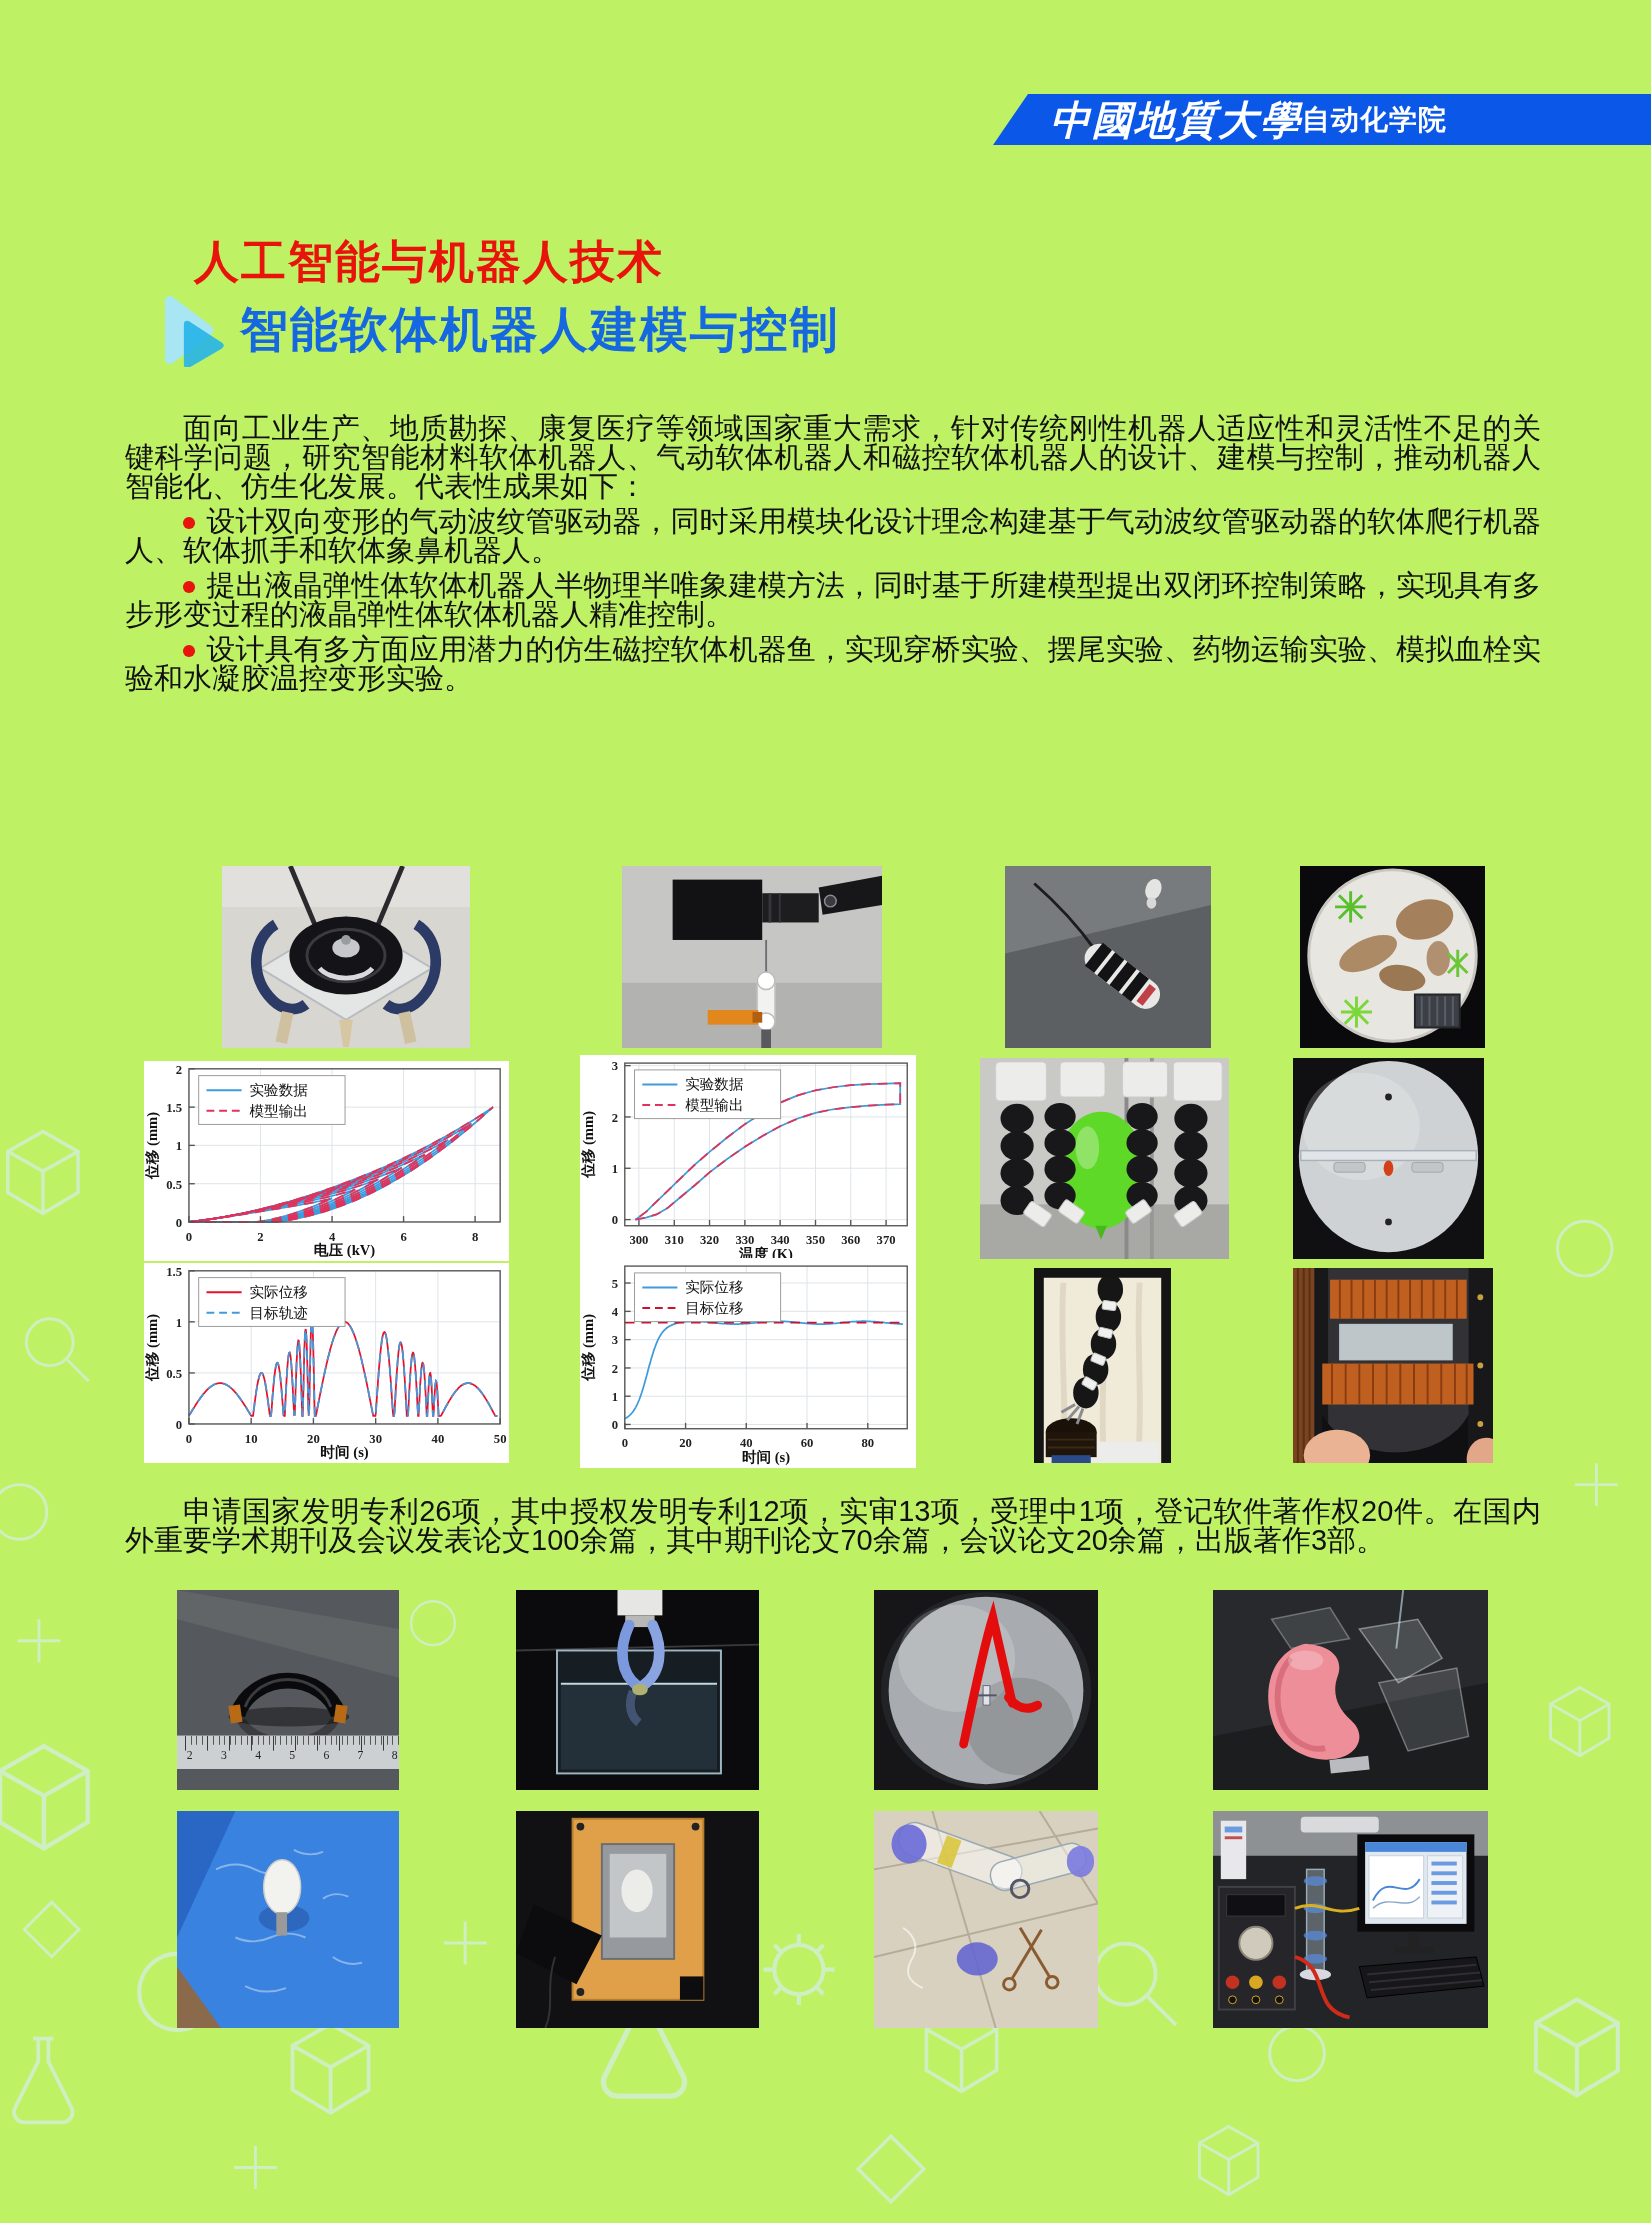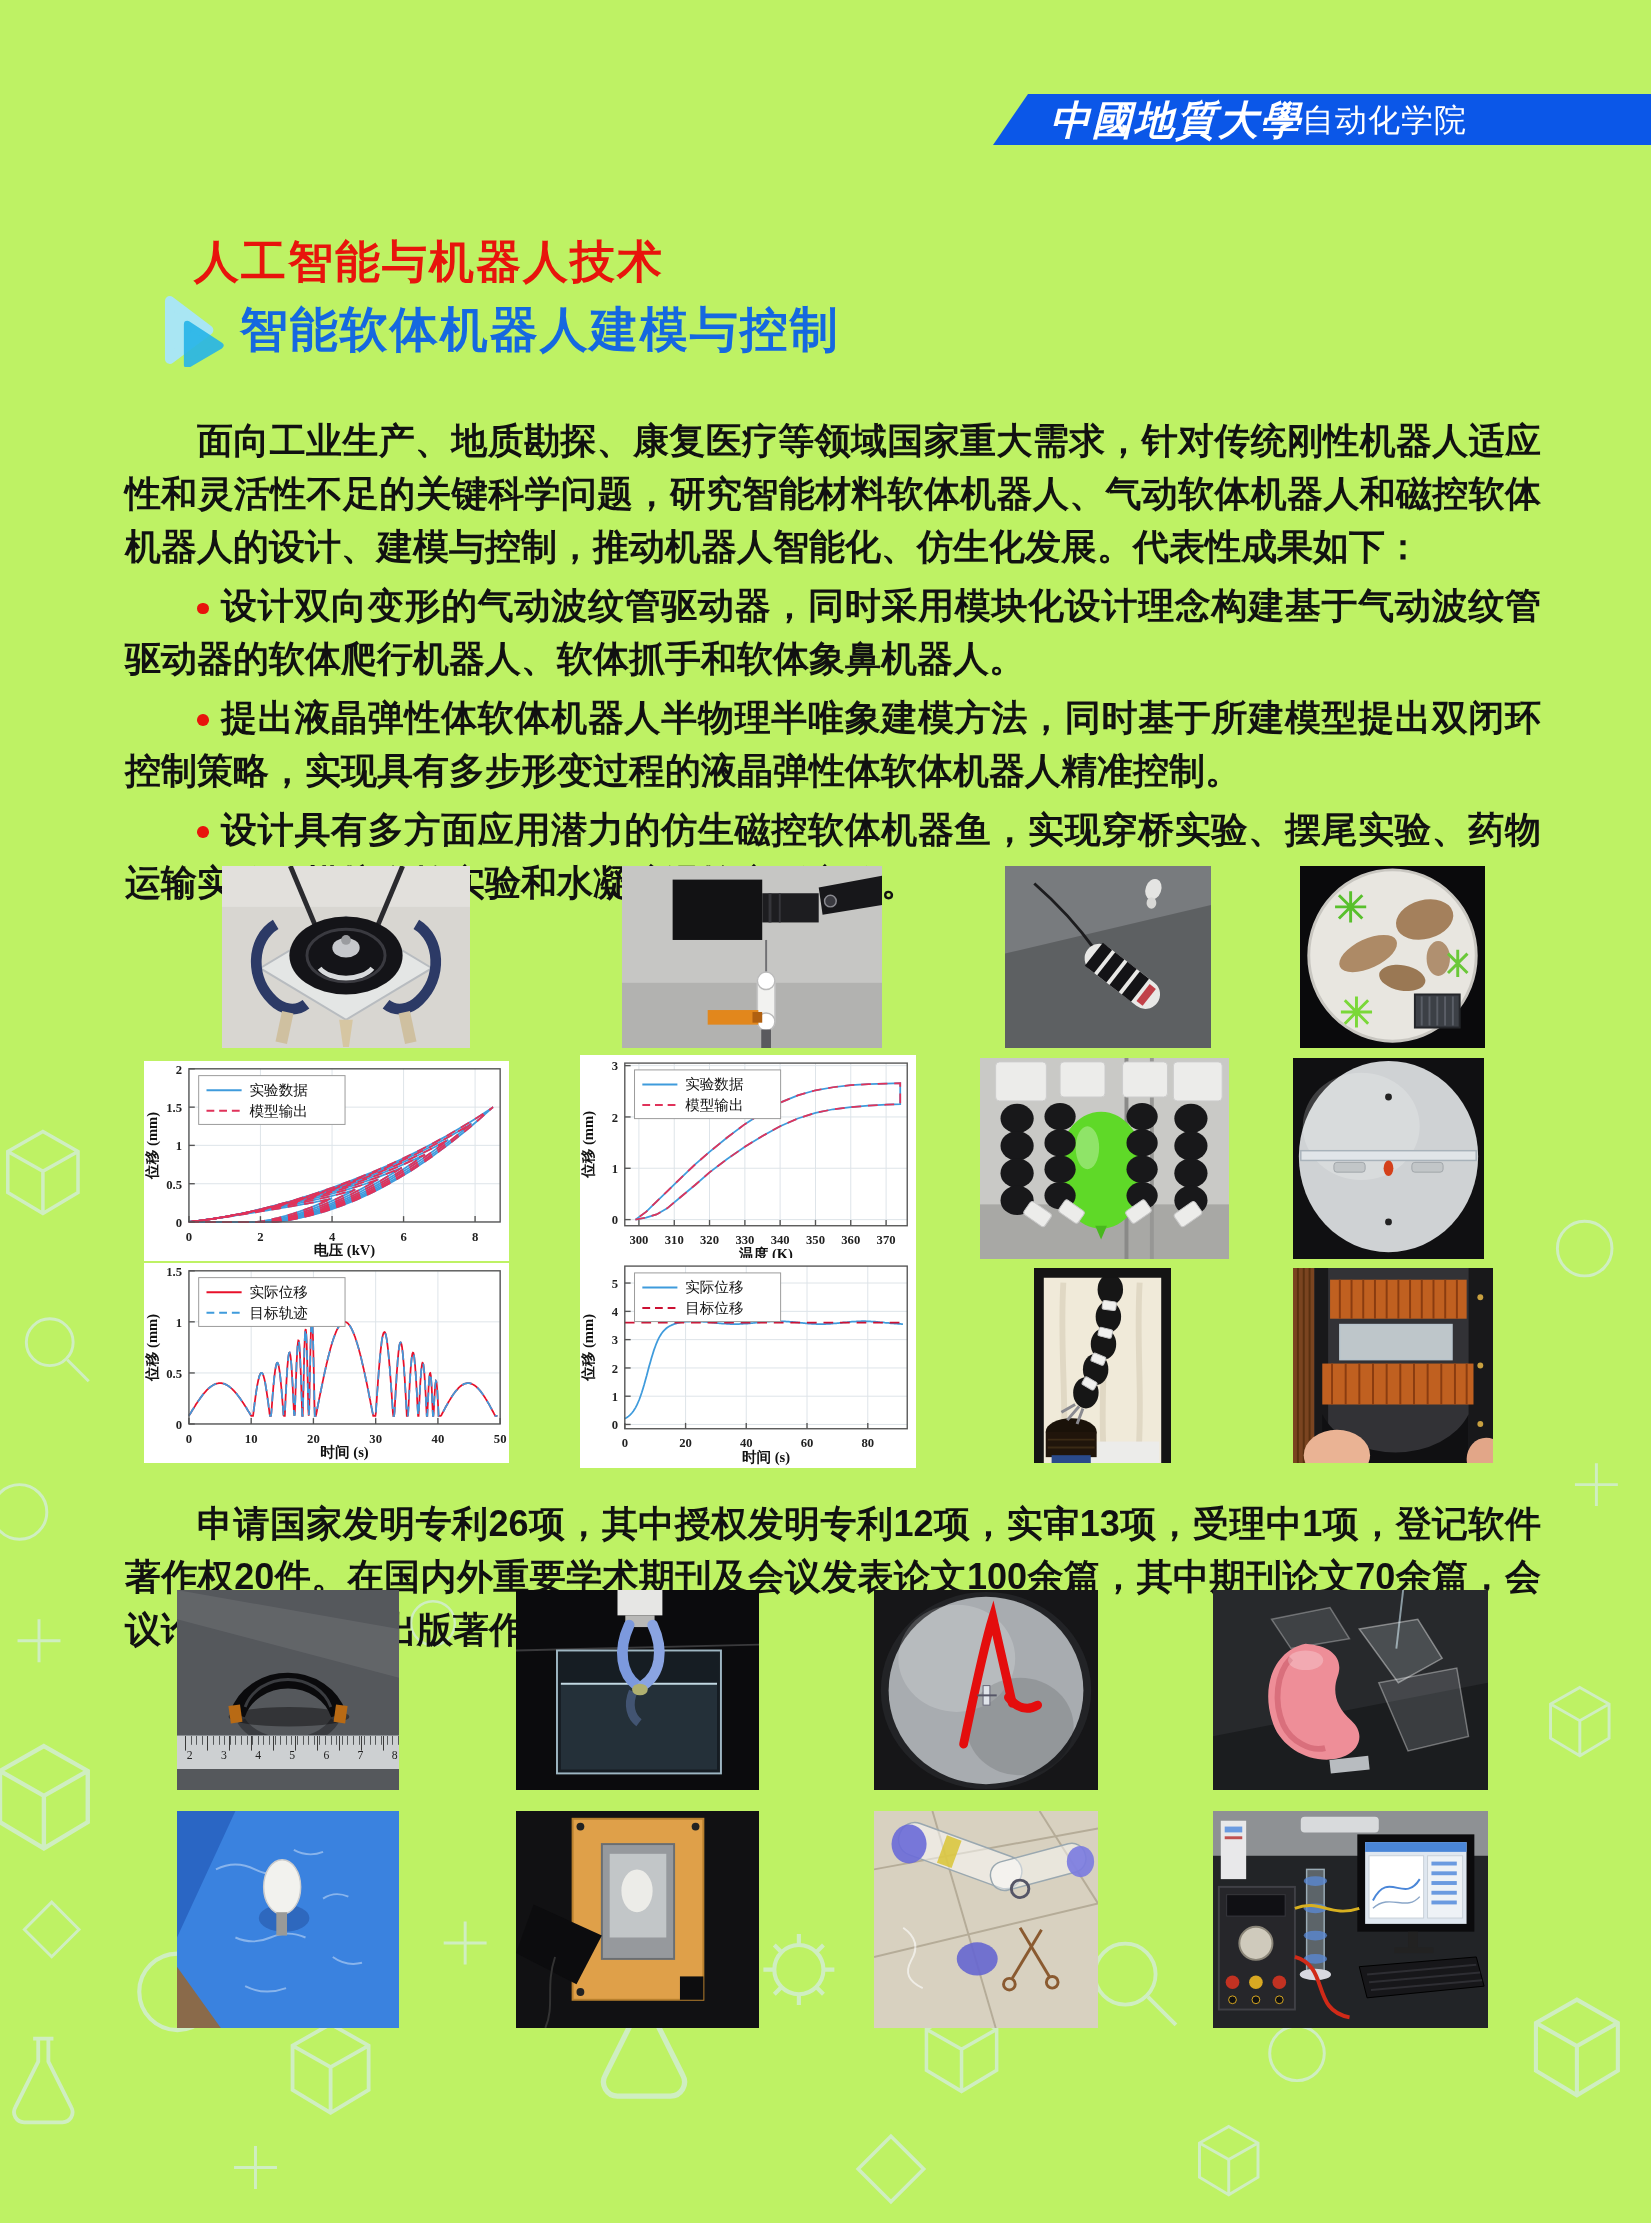--- a/index.html
+++ b/index.html
@@ -7,27 +7,27 @@
         font-family:"Liberation Sans",sans-serif;padding-left:44px;}
   
   .bgpat{position:absolute;left:0;top:1073px;width:1651px;height:1151px;z-index:0;opacity:.65;}
   .bgpat g{fill:none;stroke:#d9ecf4;stroke-width:3;}
   
   .banner{position:absolute;left:993px;top:94px;width:658px;height:51px;background:#0b57e8;
           clip-path:polygon(35px 0,100% 0,100% 100%,0 100%);display:flex;align-items:center;
           padding-left:57px;box-sizing:border-box;z-index:2;}
   .banner .uni{color:#fff;font-family:"DejaVu Serif",serif;font-style:italic;font-weight:bold;
                font-size:40px;letter-spacing:2px;line-height:1;}
-  .banner .college{color:#fff;font-weight:400;font-size:32px;letter-spacing:1px;line-height:1;}
+  .banner .college{color:#fff;font-weight:700;font-size:28px;letter-spacing:1px;line-height:1;}
   .h1{position:absolute;left:194px;top:232px;font-size:45px;font-weight:800;color:#e8140c;
       letter-spacing:2px;z-index:2;}
   .h2{position:absolute;left:164px;top:293px;display:flex;align-items:center;gap:13.7px;z-index:2;}
   .h2 .txt{font-size:48px;font-weight:800;color:#1568e0;letter-spacing:2px;}
   .textblock{position:absolute;left:125px;top:414px;width:1416px;z-index:2;}
-  .textblock p, .pat p{margin:0 0 5.9px 0;font-size:36px;line-height:53px;font-weight:700;
+  .textblock p, .pat p{margin:0 0 5.9px 0;font-size:29px;line-height:29px;font-weight:400;
       color:#111;text-align:justify;text-indent:2em;}
   .dot{display:inline-block;width:11.7px;height:11.7px;border-radius:50%;background:#e8140c;
        margin-right:11.7px;vertical-align:middle;}
   .pat{position:absolute;left:125px;top:1497px;width:1416px;z-index:2;}
   .ph{position:absolute;overflow:hidden;z-index:2;}
   .ph svg{display:block;}
   .chart{position:absolute;background:#fff;z-index:2;}
   .ctk{font:bold 13px "Liberation Serif",serif;fill:#222;}
   .clb{font:bold 15px "Liberation Serif",serif;fill:#111;}
   .clg{font:15px "Liberation Serif",serif;fill:#111;}

